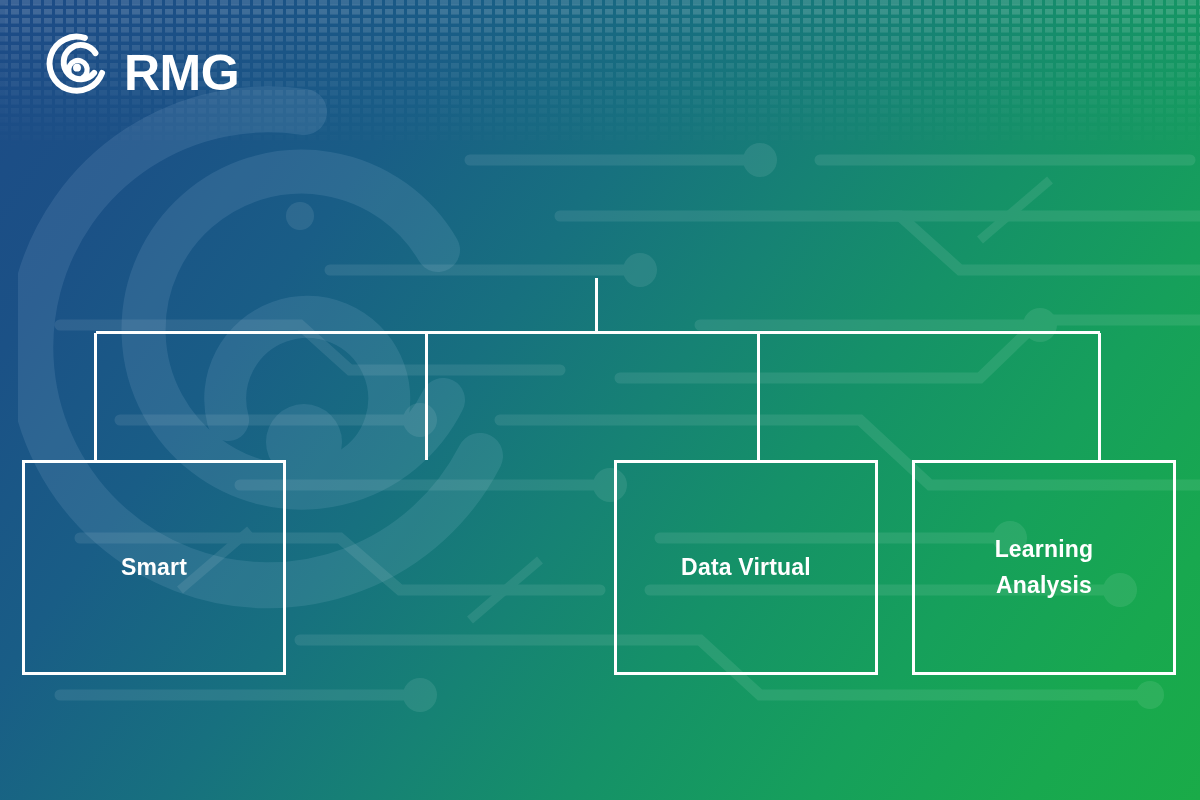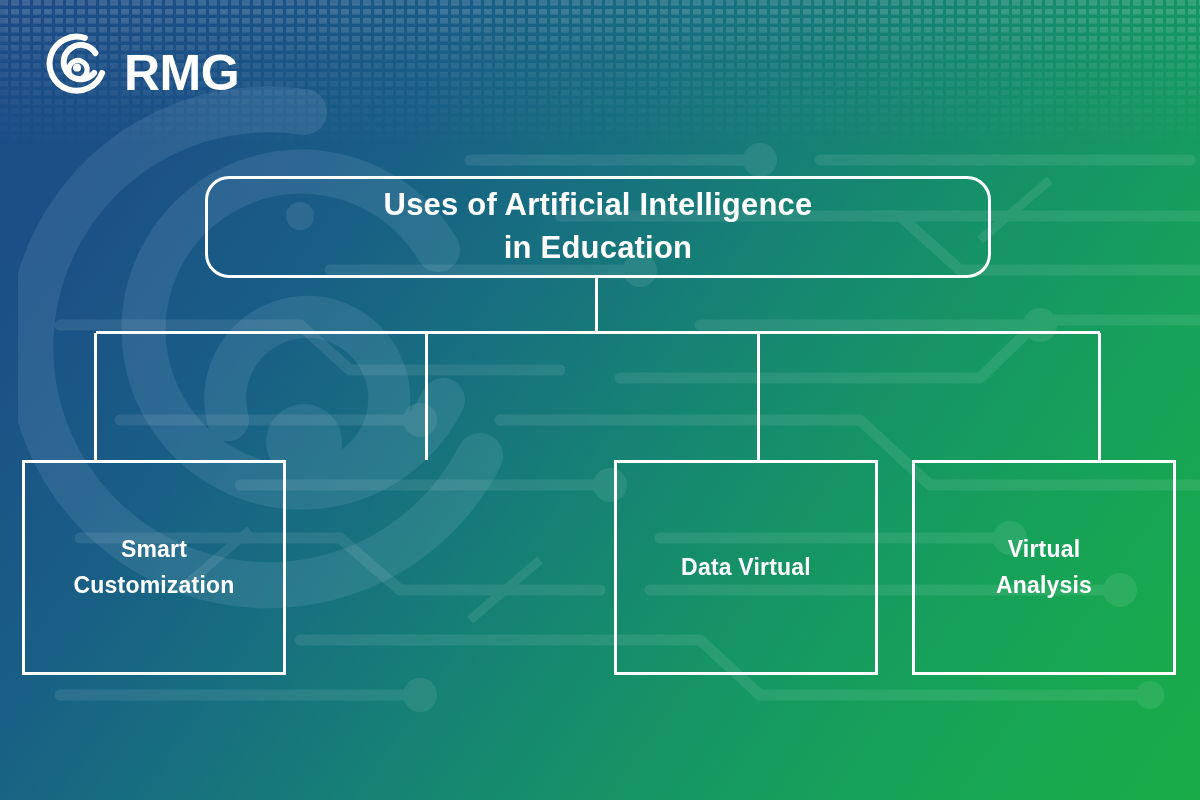--- a/index.html
+++ b/index.html
@@ -230,41 +230,34 @@
 
       <path d="M 95.5 332.5 H 1099.5"></path>
 
       <path d="M 95.5 332.5 V 460"></path>
       <path d="M 426.5 332.5 V 460"></path>
       <path d="M 758.5 332.5 V 460"></path>
       <path d="M 1099.5 332.5 V 460"></path>
     </g>
   </svg>
 
-  <div class="node-title">
-    <div class="label">
-      <span>Uses of Artificial Intelligence</span><br>
-      <span>in Education</span>
-    </div>
-  </div>
 
   <div class="node-leaf" id="leaf-0">
     <div class="label">
       <span>Smart</span><br>
-      <span>Customization</span>
     </div>
   </div>
 
 
   <div class="node-leaf" id="leaf-2">
     <div class="label">
       <span>Data Virtual</span>
     </div>
   </div>
 
   <div class="node-leaf" id="leaf-3">
     <div class="label">
-      <span>Virtual</span><br>
+      <span>Learning</span><br>
       <span>Analysis</span>
     </div>
   </div>
 
 </div>
 
 </body></html>

